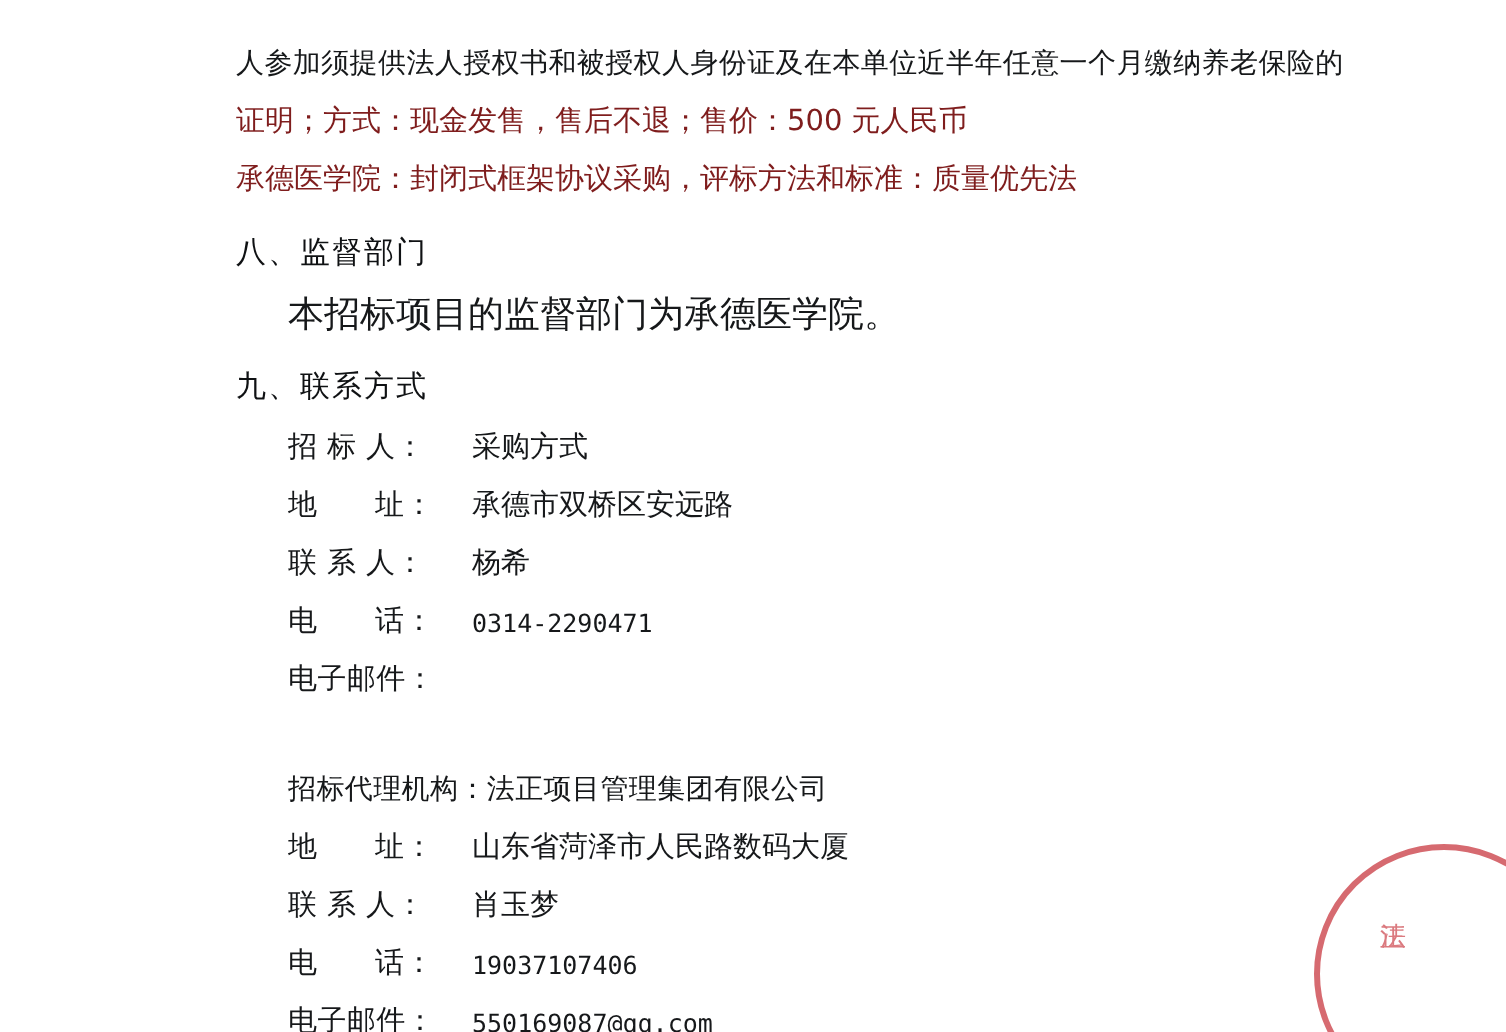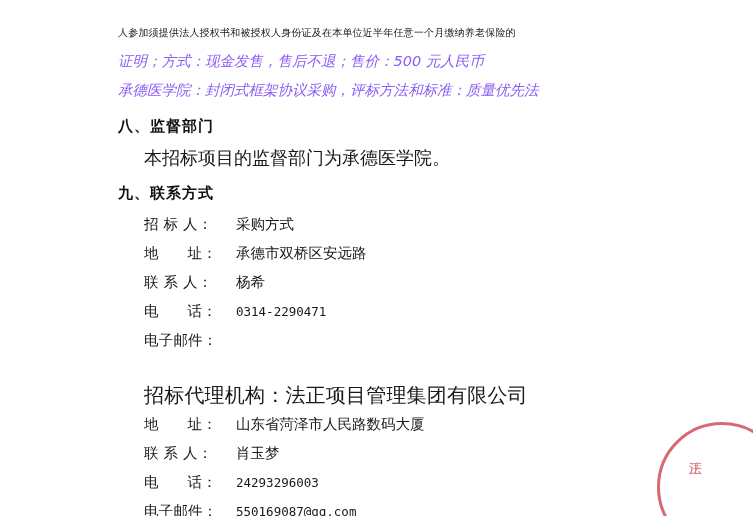--- a/index.html
+++ b/index.html
@@ -16,37 +16,36 @@
     position: relative;
   }
   .page {
     position: relative;
     width: 753px;
     height: 516px;
     box-sizing: border-box;
     padding: 18px 40px 0 118px;
   }
   .para {
-    font-size: 10px;
+    font-size: 14px;
     line-height: 29px;
     letter-spacing: 0.2px;
     margin: 0;
     color: #16181a;
     white-space: pre-wrap;
   }
   .body-line {
     font-size: 14.5px;
     line-height: 29px;
     margin: 0;
-    color: #8b5cf6;
-    font-style: italic;
+    color: #7f1d1d;
   }
   .section-head {
     font-size: 15px;
-    font-weight: bold;
+    font-weight: normal;
     line-height: 30px;
     margin: 6px 0 2px 0;
     letter-spacing: 1px;
     color: #0f1113;
   }
   .sub-body {
     font-size: 18px;
     line-height: 29px;
     margin: 0;
     padding-left: 26px;
@@ -77,21 +76,21 @@
     font-size: 12.5px;
     letter-spacing: 0;
   }
   .gap {
     height: 26px;
   }
   .agency-block {
     padding-left: 26px;
   }
   .agency-title {
-    font-size: 20px;
+    font-size: 14px;
     line-height: 29px;
     letter-spacing: 0.2px;
     color: #16181a;
   }
   
   .seal {
     position: absolute;
     right: -34px;
     bottom: -36px;
     width: 124px;
@@ -168,21 +167,21 @@
     <div class="contact-row">
       <span class="c-label">地      址：</span>
       <span class="c-value">山东省菏泽市人民路数码大厦</span>
     </div>
     <div class="contact-row">
       <span class="c-label">联 系 人：</span>
       <span class="c-value">肖玉梦</span>
     </div>
     <div class="contact-row">
       <span class="c-label">电      话：</span>
-      <span class="c-value mono">24293296003</span>
+      <span class="c-value mono">19037107406</span>
     </div>
     <div class="contact-row">
       <span class="c-label">电子邮件：</span>
       <span class="c-value mono">550169087@qq.com</span>
     </div>
   </div>
 
   <div class="seal">
     <span class="seal-text">法正</span>
   </div>

